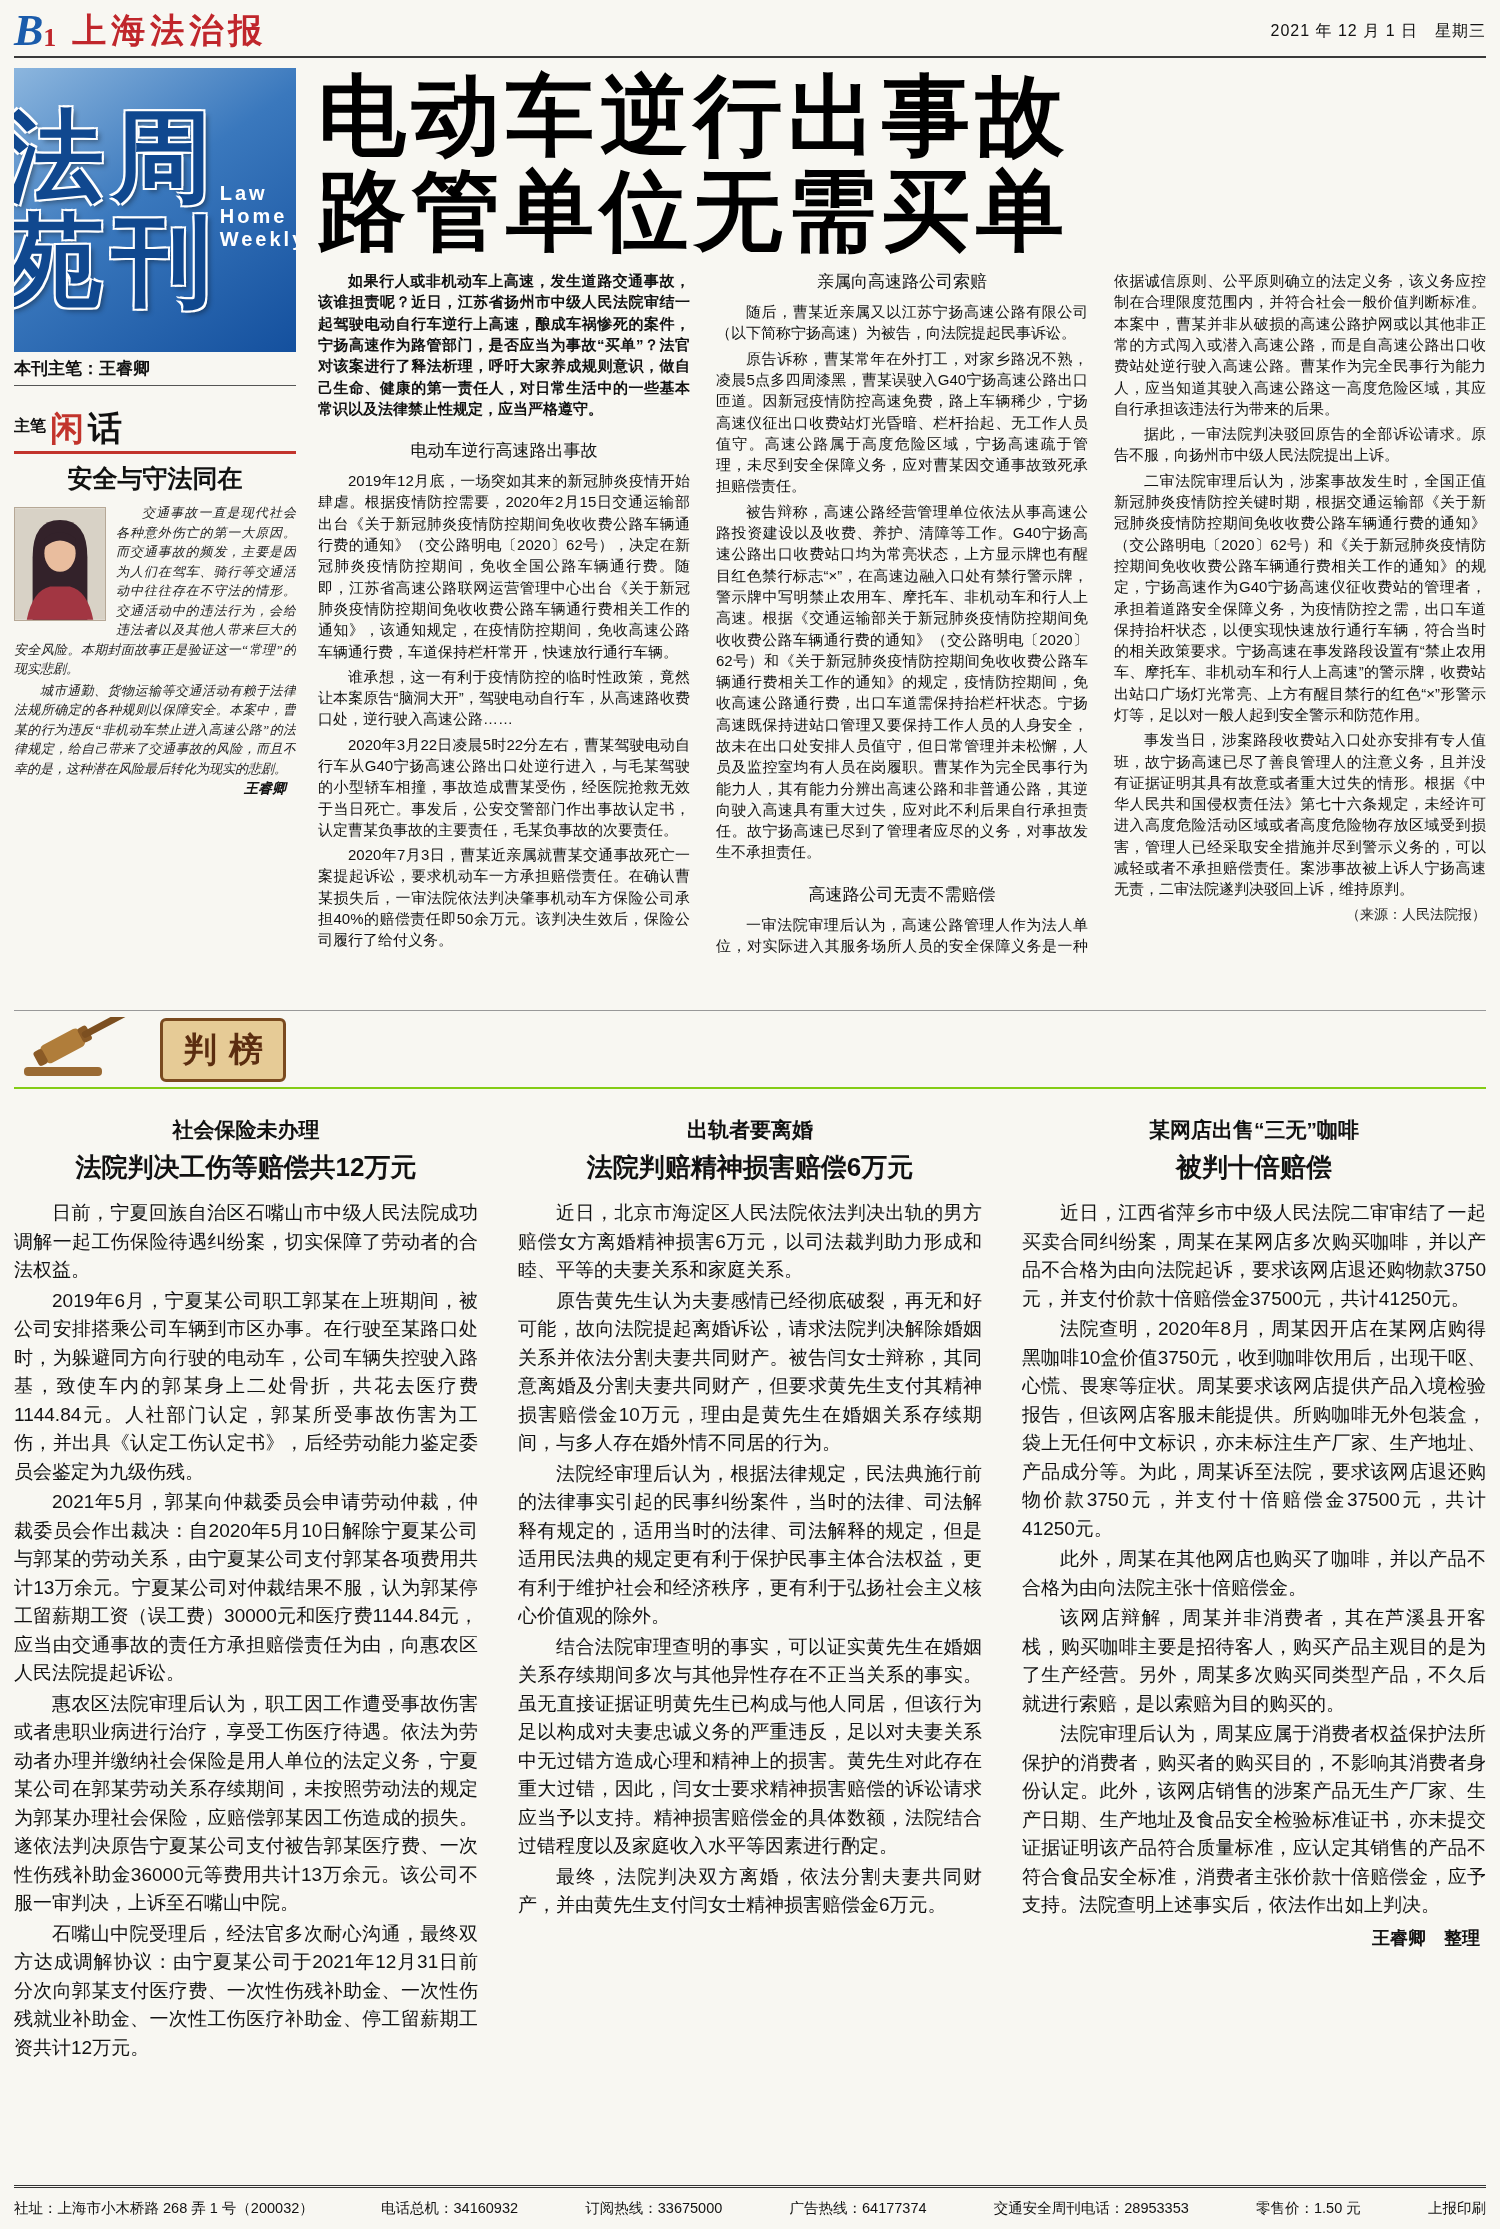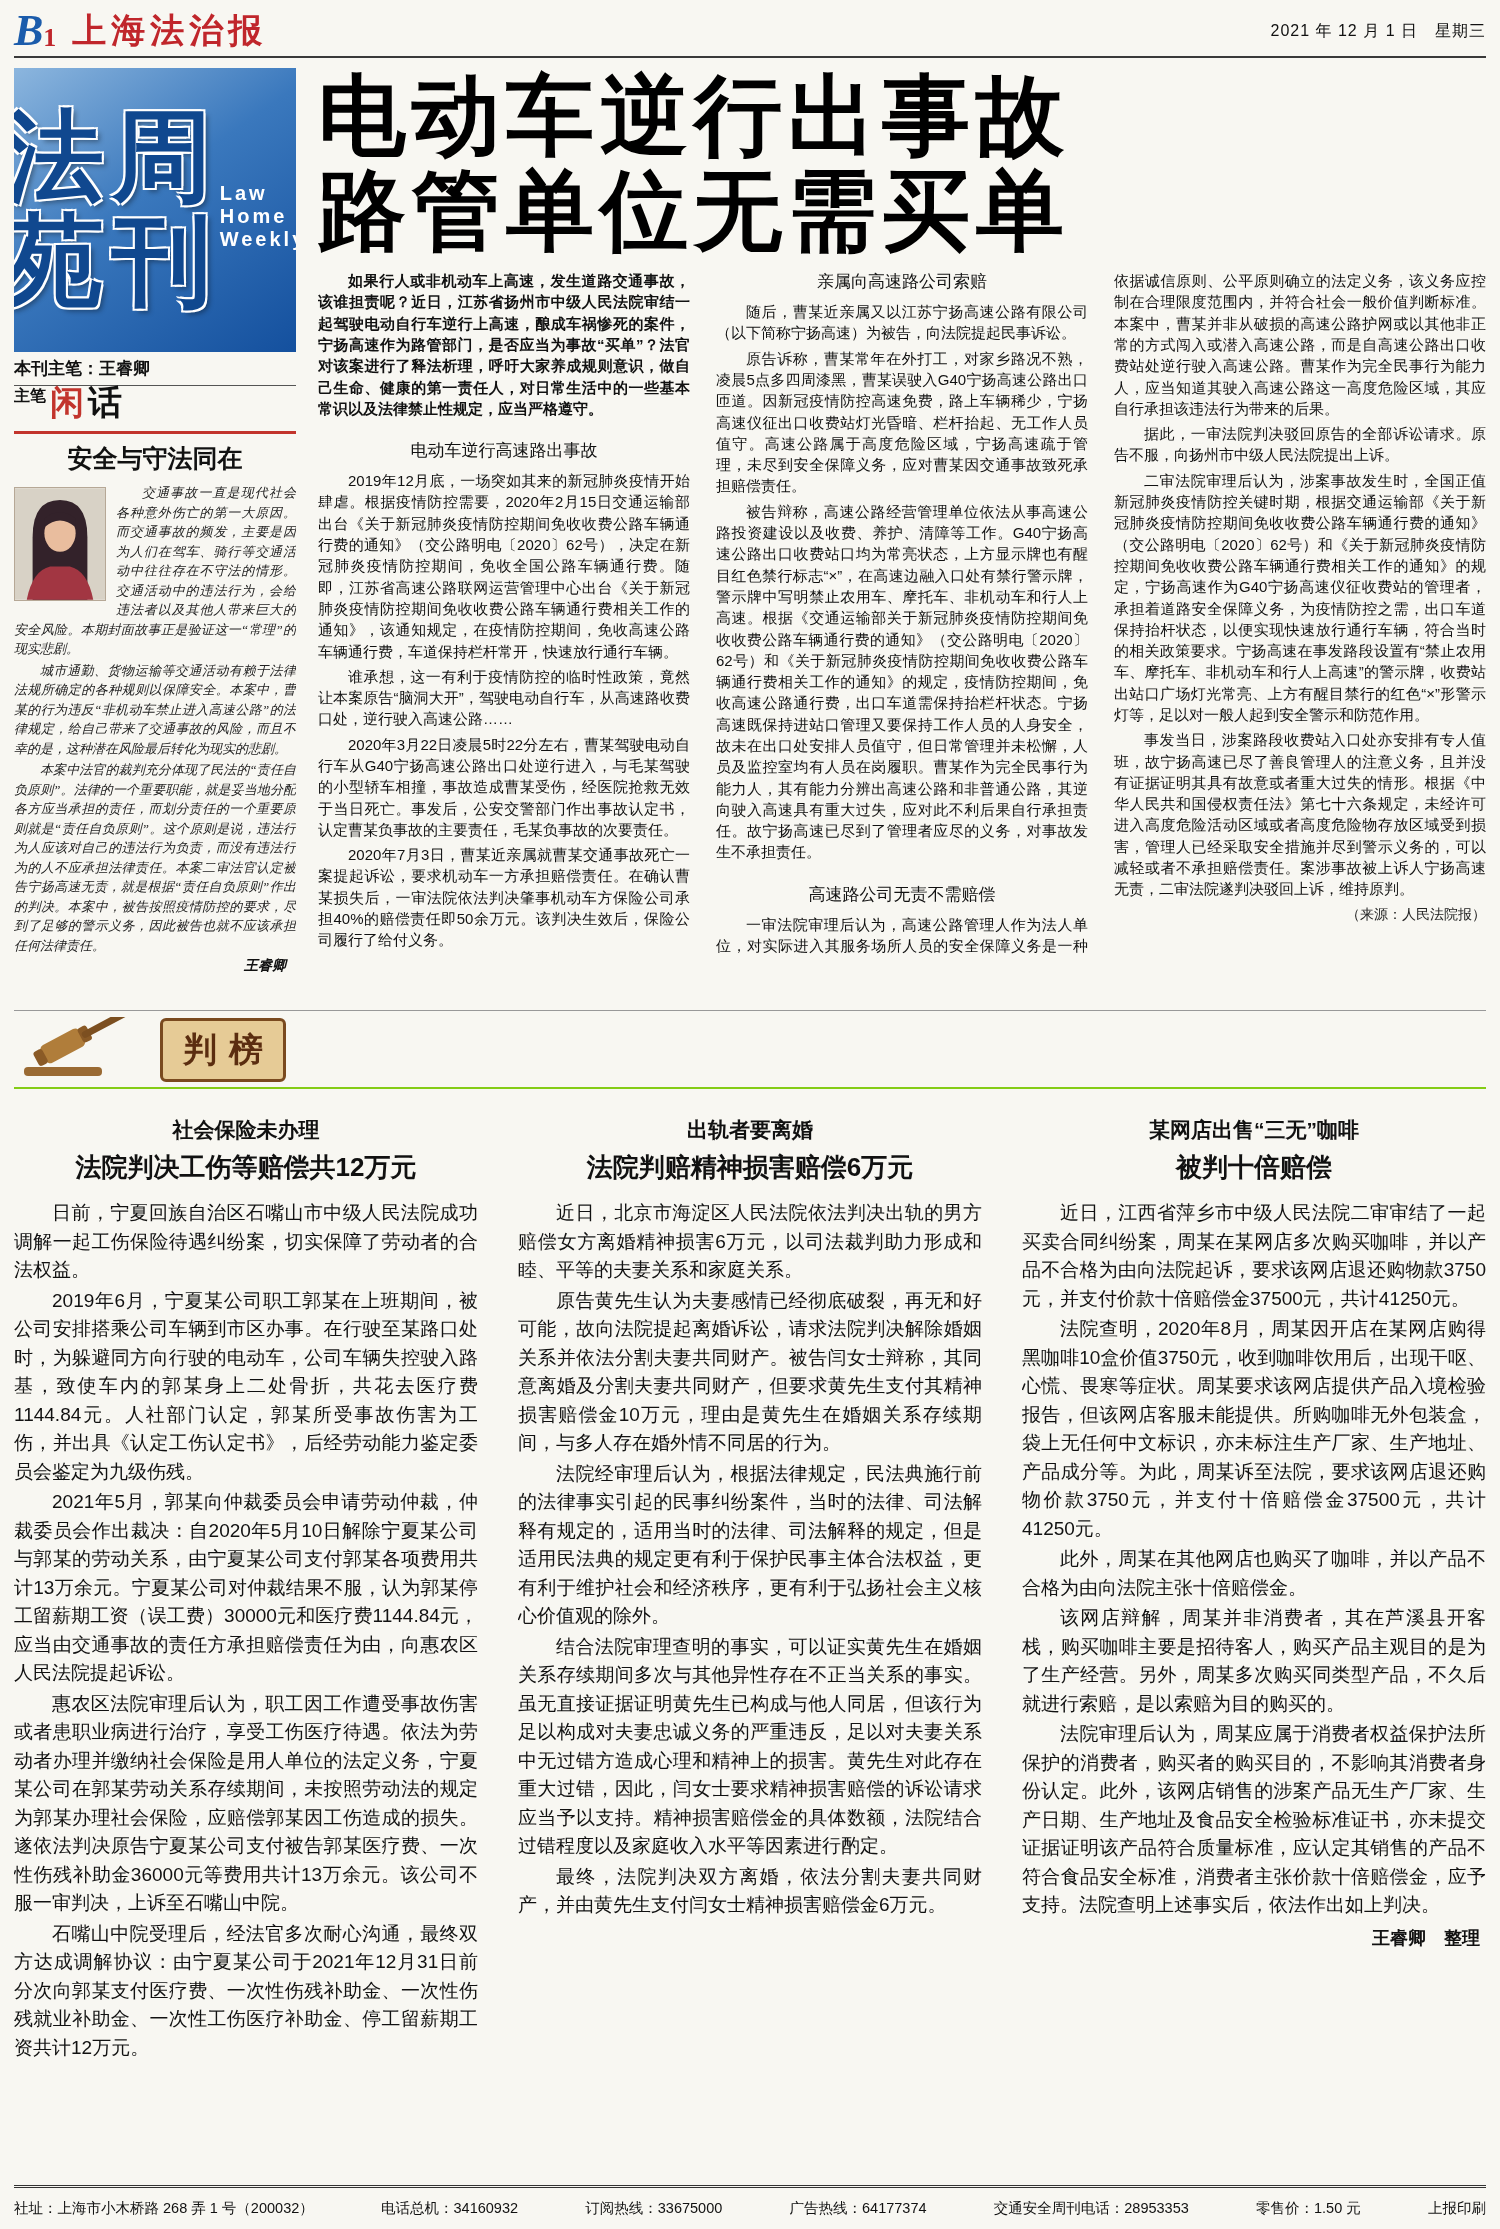--- a/index.html
+++ b/index.html
@@ -27,22 +27,22 @@
   .brand-box { height:284px; flex:none;
     background:linear-gradient(145deg,#8cb6de 0%, #3a78bd 45%, #14509e 100%);
     display:flex; flex-direction:row; align-items:center; justify-content:center; }
   .brand-line { font-size:100px; line-height:1.04; font-weight:bold; letter-spacing:8px; color:#10488f;
     font-family:"Liberation Serif","DejaVu Serif",serif;
     text-shadow:2px 2px 0 #fff,-2px -2px 0 #fff,2px -2px 0 #fff,-2px 2px 0 #fff,4px 4px 5px rgba(0,0,0,.35); }
   .brand-en { margin-top:12px; color:#fff; font-size:20px; font-weight:bold; letter-spacing:3px; }
 
   .editor-line { height:34px; line-height:34px; font-size:17px; font-weight:bold; border-bottom:1px solid #555; flex:none; }
 
-  .essay-label { margin-top:0; height:48px; flex:none; border-bottom:3px solid #c2342c;
-    display:flex; align-items:flex-start; gap:4px; padding-bottom:0; }
+  .essay-label { margin-top:20px; height:48px; flex:none; border-bottom:3px solid #c2342c;
+    display:flex; align-items:center; gap:4px; padding-bottom:0; }
   .lbl-pre { font-size:16px; font-weight:bold; padding-bottom:5px; }
   .lbl-accent { font-size:34px; font-weight:bold; line-height:1; color:#c2342c; font-family:"Liberation Serif","DejaVu Serif",serif; }
   .lbl-suf { font-size:34px; font-weight:bold; line-height:1; color:#111; font-family:"Liberation Serif","DejaVu Serif",serif; }
 
   .essay { flex:1; overflow:hidden; padding-top:8px; }
   .essay-title { font-size:25px; font-weight:bold; text-align:center; margin-bottom:8px;
     font-family:"Liberation Serif","DejaVu Serif",serif; }
   .photo { float:left; width:92px; height:114px; margin:4px 10px 4px 0; border:1px solid #b6a896; display:block; }
   .photo svg { display:block; }
   .e-para { font-style:italic; font-size:13px; line-height:1.5; text-indent:2em; text-align:justify;
@@ -119,21 +119,20 @@
               <rect width="92" height="114" fill="#d8d2c6"></rect>
               <path d="M18 114 V50 Q18 12 46 12 Q74 12 74 50 V114 Z" fill="#33222a"></path>
               <ellipse cx="46" cy="46" rx="16" ry="19" fill="#e9bd9e"></ellipse>
               <path d="M30 40 Q46 26 62 40 L62 31 Q46 18 30 31 Z" fill="#33222a"></path>
               <path d="M12 114 Q18 84 36 80 L56 80 Q74 84 80 114 Z" fill="#a23642"></path>
             </svg>
           </span>
           <div class="essay-flow">
               <p class="e-para">交通事故一直是现代社会各种意外伤亡的第一大原因。而交通事故的频发，主要是因为人们在驾车、骑行等交通活动中往往存在不守法的情形。交通活动中的违法行为，会给违法者以及其他人带来巨大的安全风险。本期封面故事正是验证这一“常理”的现实悲剧。</p>
               <p class="e-para">城市通勤、货物运输等交通活动有赖于法律法规所确定的各种规则以保障安全。本案中，曹某的行为违反“非机动车禁止进入高速公路”的法律规定，给自己带来了交通事故的风险，而且不幸的是，这种潜在风险最后转化为现实的悲剧。</p>
-              <p class="e-para">本案中法官的裁判充分体现了民法的“责任自负原则”。法律的一个重要职能，就是妥当地分配各方应当承担的责任，而划分责任的一个重要原则就是“责任自负原则”。这个原则是说，违法行为人应该对自己的违法行为负责，而没有违法行为的人不应承担法律责任。本案二审法官认定被告宁扬高速无责，就是根据“责任自负原则”作出的判决。本案中，被告按照疫情防控的要求，尽到了足够的警示义务，因此被告也就不应该承担任何法律责任。</p>
             </div>
           <div class="essay-sign">王睿卿</div>
         </div>
       </div>
     </aside>
 
     <section class="main">
       <h1 class="headline">
         <div>电动车逆行出事故</div>
         <div>路管单位无需买单</div>

